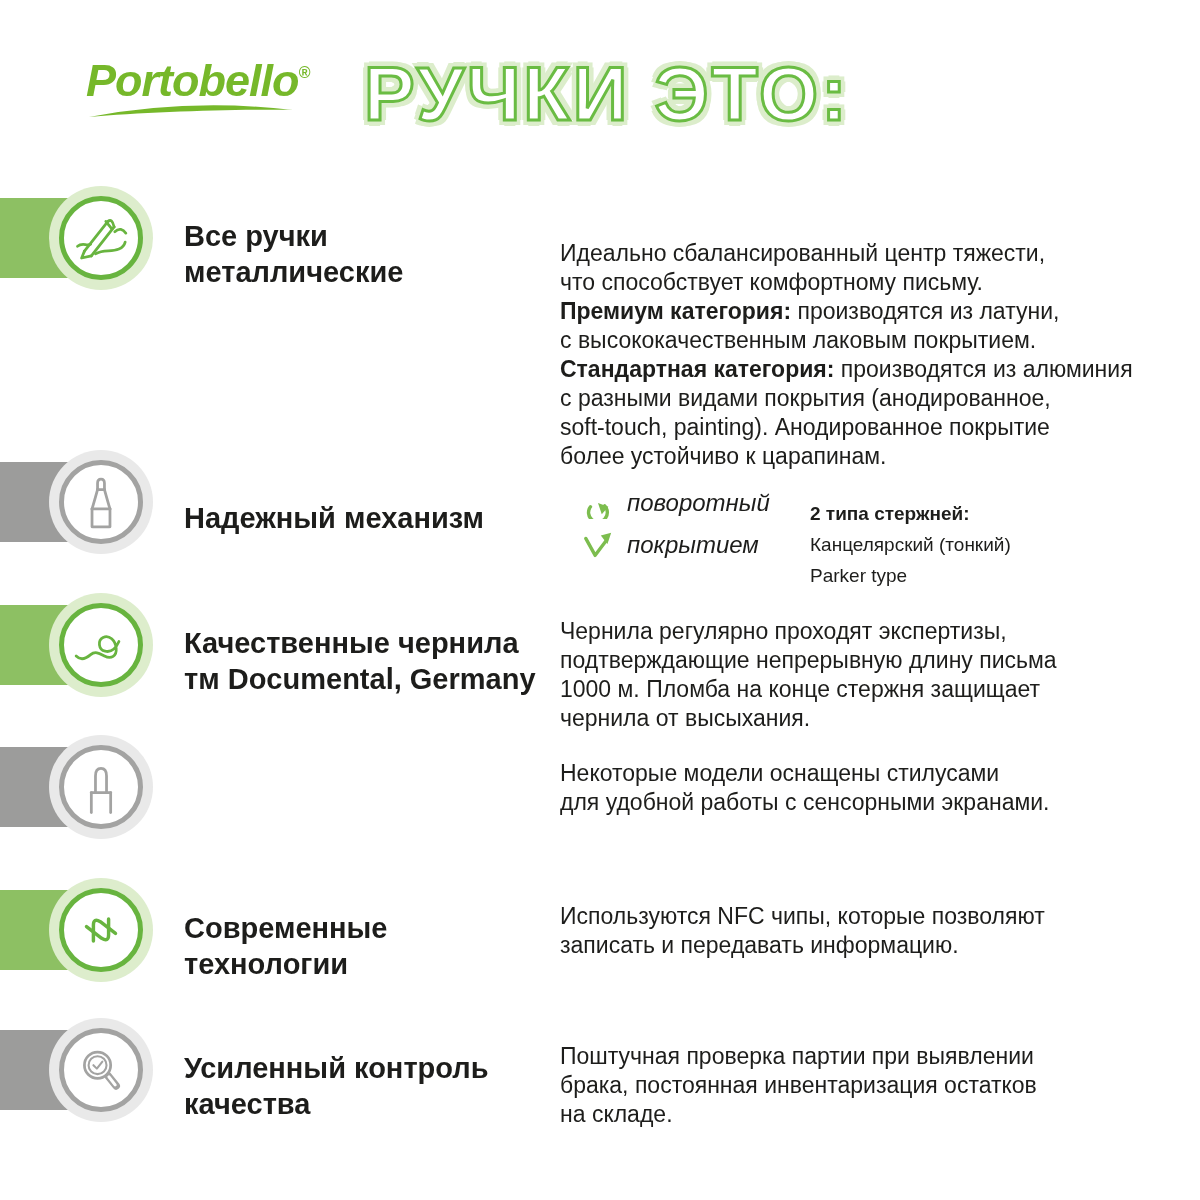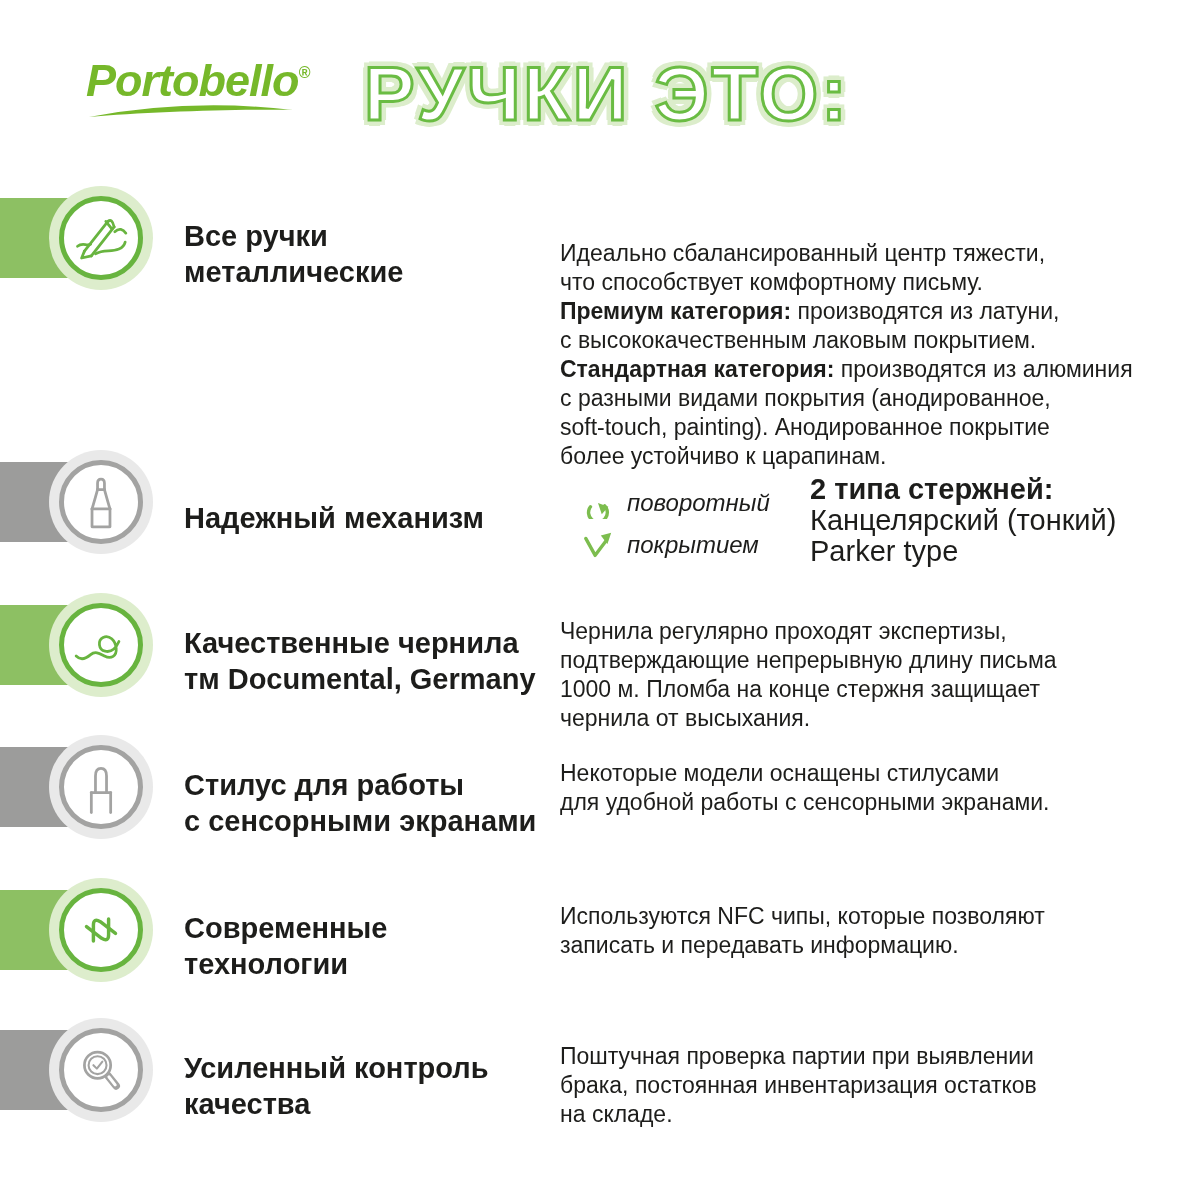--- a/index.html
+++ b/index.html
@@ -48,21 +48,21 @@
   .desc{
     position:absolute;left:560px;top:24px;width:648px;
     font-size:23px;line-height:29px;white-space:pre-line;
   }
   .seg-bold{font-weight:bold;}
   
   .mech{position:absolute;left:582px;top:37px;font-style:italic;}
   .mech-item{display:flex;align-items:center;margin-bottom:10px;}
   .mech-item svg{margin-right:13px;flex:none;}
   .mech-label{font-size:24px;line-height:30px;}
-  .refills{position:absolute;left:810px;top:24px;font-size:29px;line-height:31px;}
+  .refills{position:absolute;left:810px;top:48px;font-size:19px;line-height:31px;}
   .refills-title{font-weight:bold;}
   .stroke-ic{fill:none;stroke-linecap:round;stroke-linejoin:round;}
 </style>
 </head>
 <body>
 
 <div class="logo">
   <span class="logo-text"><span>Portobello</span><span class="logo-reg">®</span></span>
   <svg class="swoosh" width="212" height="18" viewBox="0 0 212 18">
     <path d="M3,13 Q104,-6 207,6 C150,5 60,8 3,13 Z" fill="#76b82a"></path>
@@ -172,22 +172,20 @@
       <svg width="58" height="58" viewBox="0 0 84 84">
         <g class="stroke-ic" stroke="#a3a3a2" stroke-width="4">
           <path d="M34,50 V26 Q34,15 42,15 Q50,15 50,26 V50"></path>
           <path d="M28,50 H56"></path>
           <path d="M28,50 V79"></path>
           <path d="M56,50 V79"></path>
         </g>
       </svg>
     </div>
   </div>
-  <h2 class="heading">Стилус для работы
-с сенсорными экранами</h2>
   <div class="desc">Некоторые модели оснащены стилусами
 для удобной работы с сенсорными экранами.</div>
 </section>
 
 <section class="row" style="top:878px">
   <div class="rail g"></div>
   <div class="badge">
     <div class="halo g"></div>
     <div class="circle g">
       <svg width="58" height="58" viewBox="0 0 84 84">

